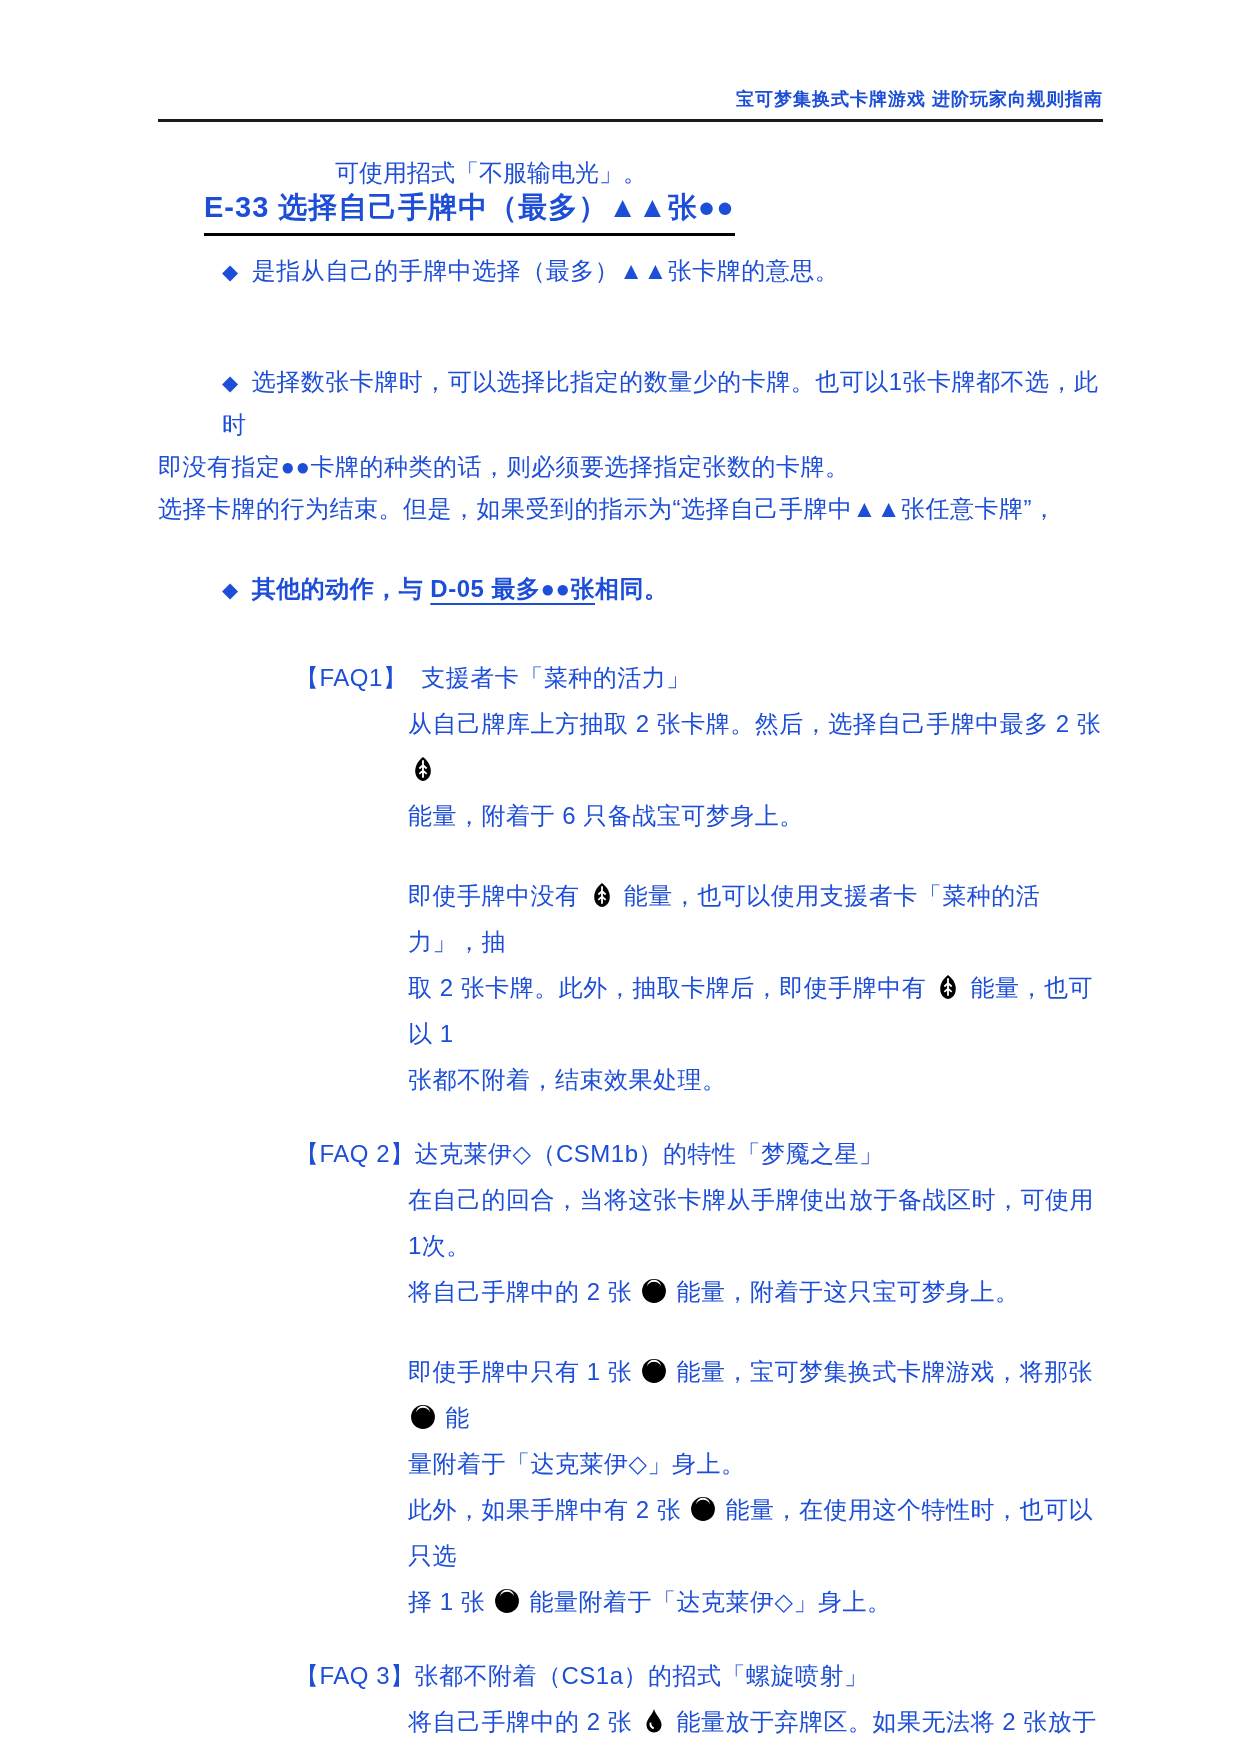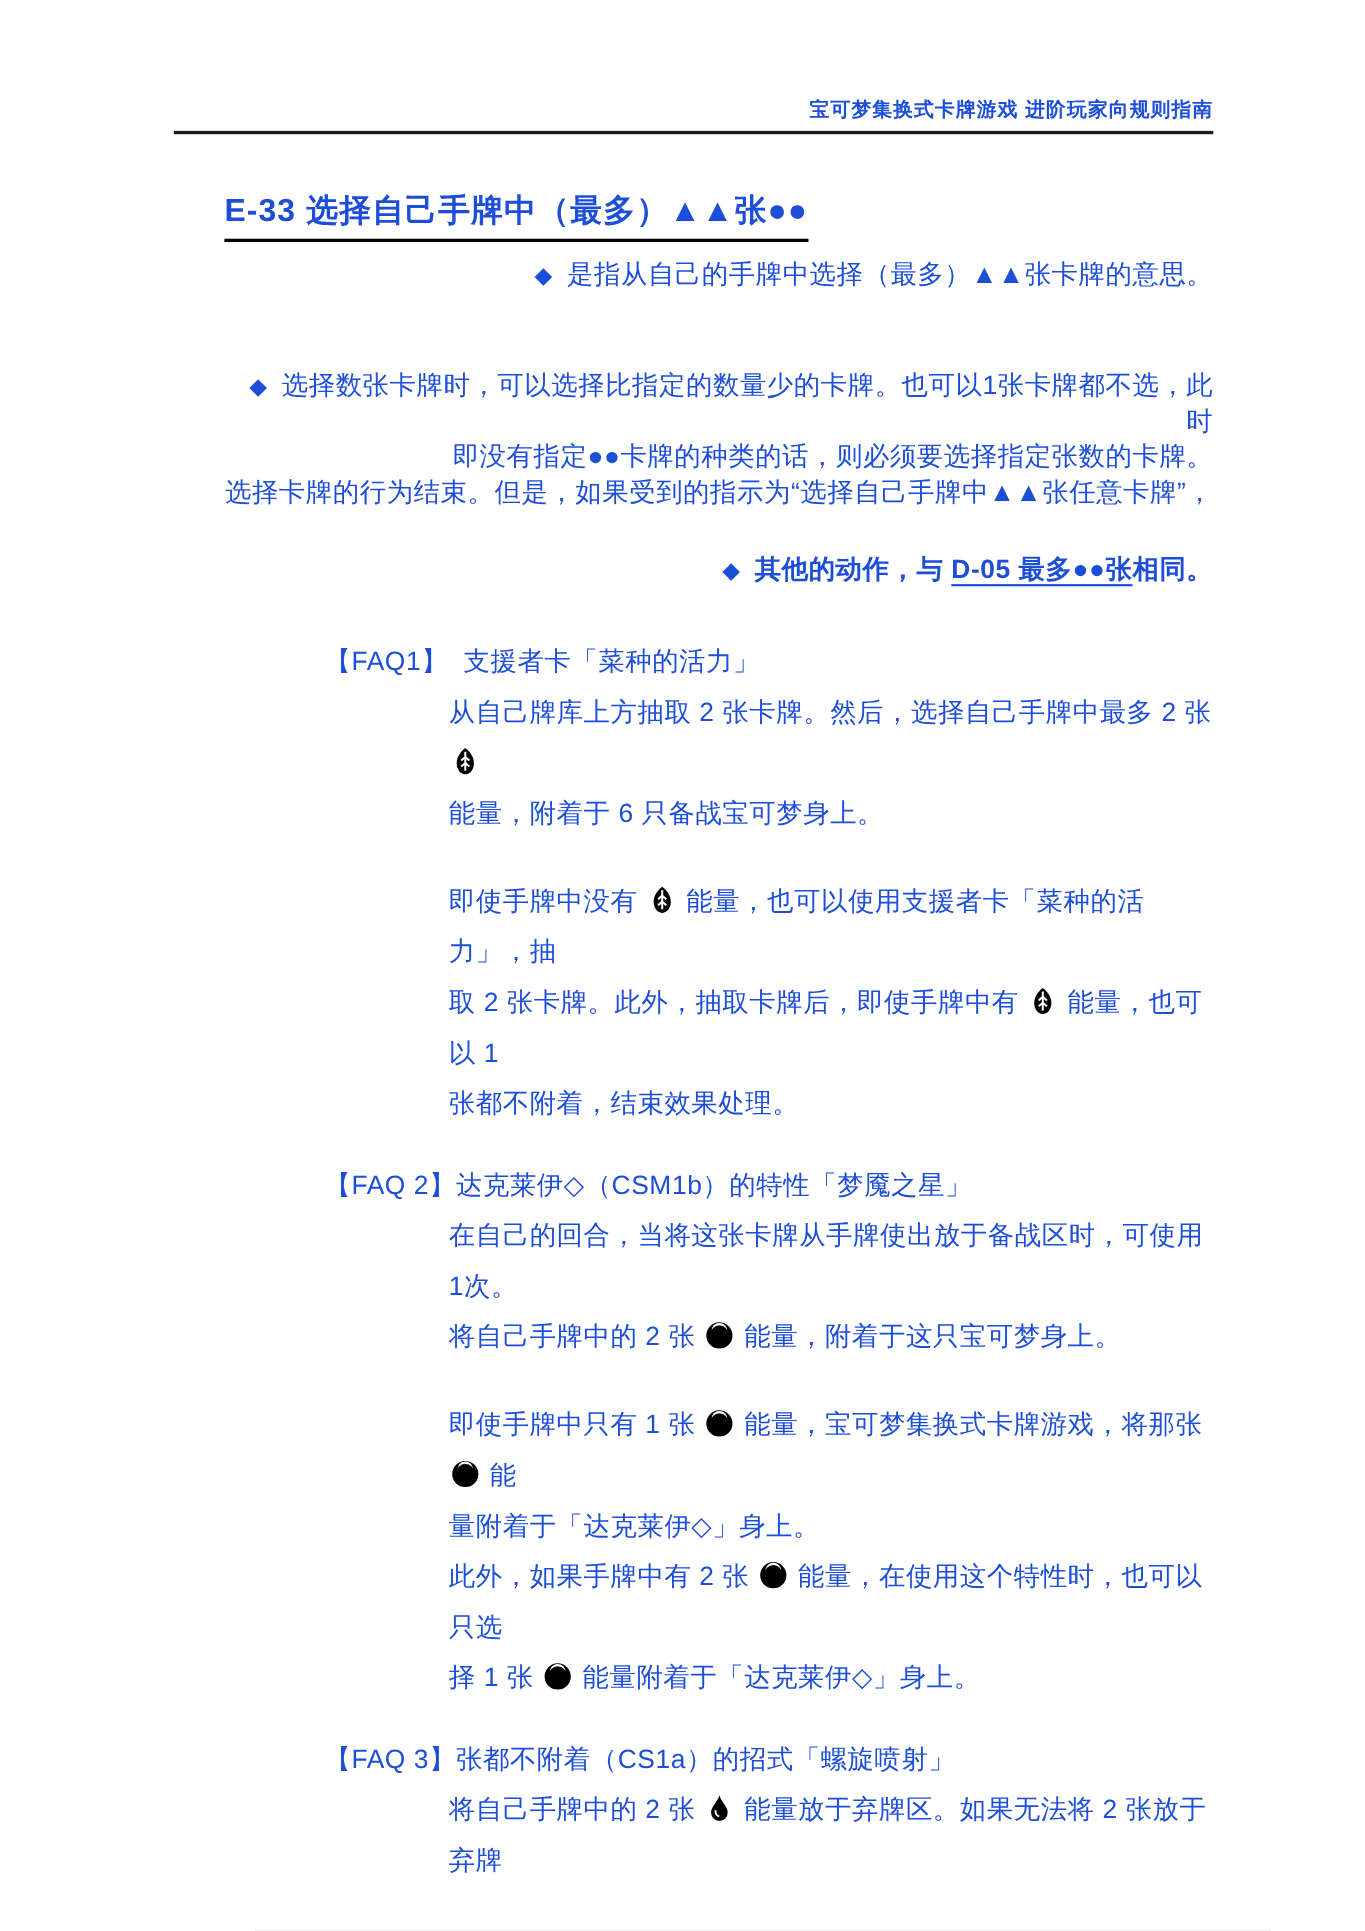--- a/index.html
+++ b/index.html
@@ -15,25 +15,25 @@
     overflow:hidden;
   }
   
   .doc-header { text-align:right; font-size:18px; font-weight:bold; line-height:26px; letter-spacing:1px; }
   .header-rule { border-bottom:3px solid #1a1a1a; margin-top:7px; }
 
   
   .intro { margin-top:36px; font-size:24px; line-height:30px; padding-left:177px; }
 
   
-  .sec-heading { margin-top:50px; font-size:29px; font-weight:bold; padding-left:46px; }
+  .sec-heading { font-size:29px; font-weight:bold; padding-left:46px; }
   .sec-heading .u { display:inline-block; border-bottom:3px solid #000; padding-bottom:5px; letter-spacing:1px; }
 
   
-  .line { font-size:24px; line-height:32px; letter-spacing:0.5px;text-align:right; }
+  .line { font-size:24px; line-height:42px; letter-spacing:0.5px; }
   .indent { padding-left:64px; }
   .marker { margin-right:13px; font-size:21px; }
   .b1 { margin-top:14px; }
   .b2 { margin-top:68px; }
   .b3 { margin-top:38px;font-weight:bold; }
   .ref-underline { text-decoration:underline; text-underline-offset:6px; }
 
   
   .faq { margin-top:44px; }
   .faq-head { font-size:24px; line-height:46px; padding-left:137px; letter-spacing:0.5px; }
@@ -51,20 +51,23 @@
 </head>
 <body>
 
 <div class="page">
 
   <div class="doc-header">
     <span>宝可梦集换式卡牌游戏  进阶玩家向规则指南</span>
   </div>
   <div class="header-rule"></div>
 
+  <div class="intro">
+    <span>可使用招式「不服输电光」。</span>
+  </div>
 
   <div class="sec-heading">
     <span class="u">E-33 选择自己手牌中（最多）▲▲张●●</span>
   </div>
 
   <div class="line indent b1">
     <span class="marker">◆</span><span>是指从自己的手牌中选择（最多）▲▲张卡牌的意思。</span>
   </div>
 
   <div class="b2">

